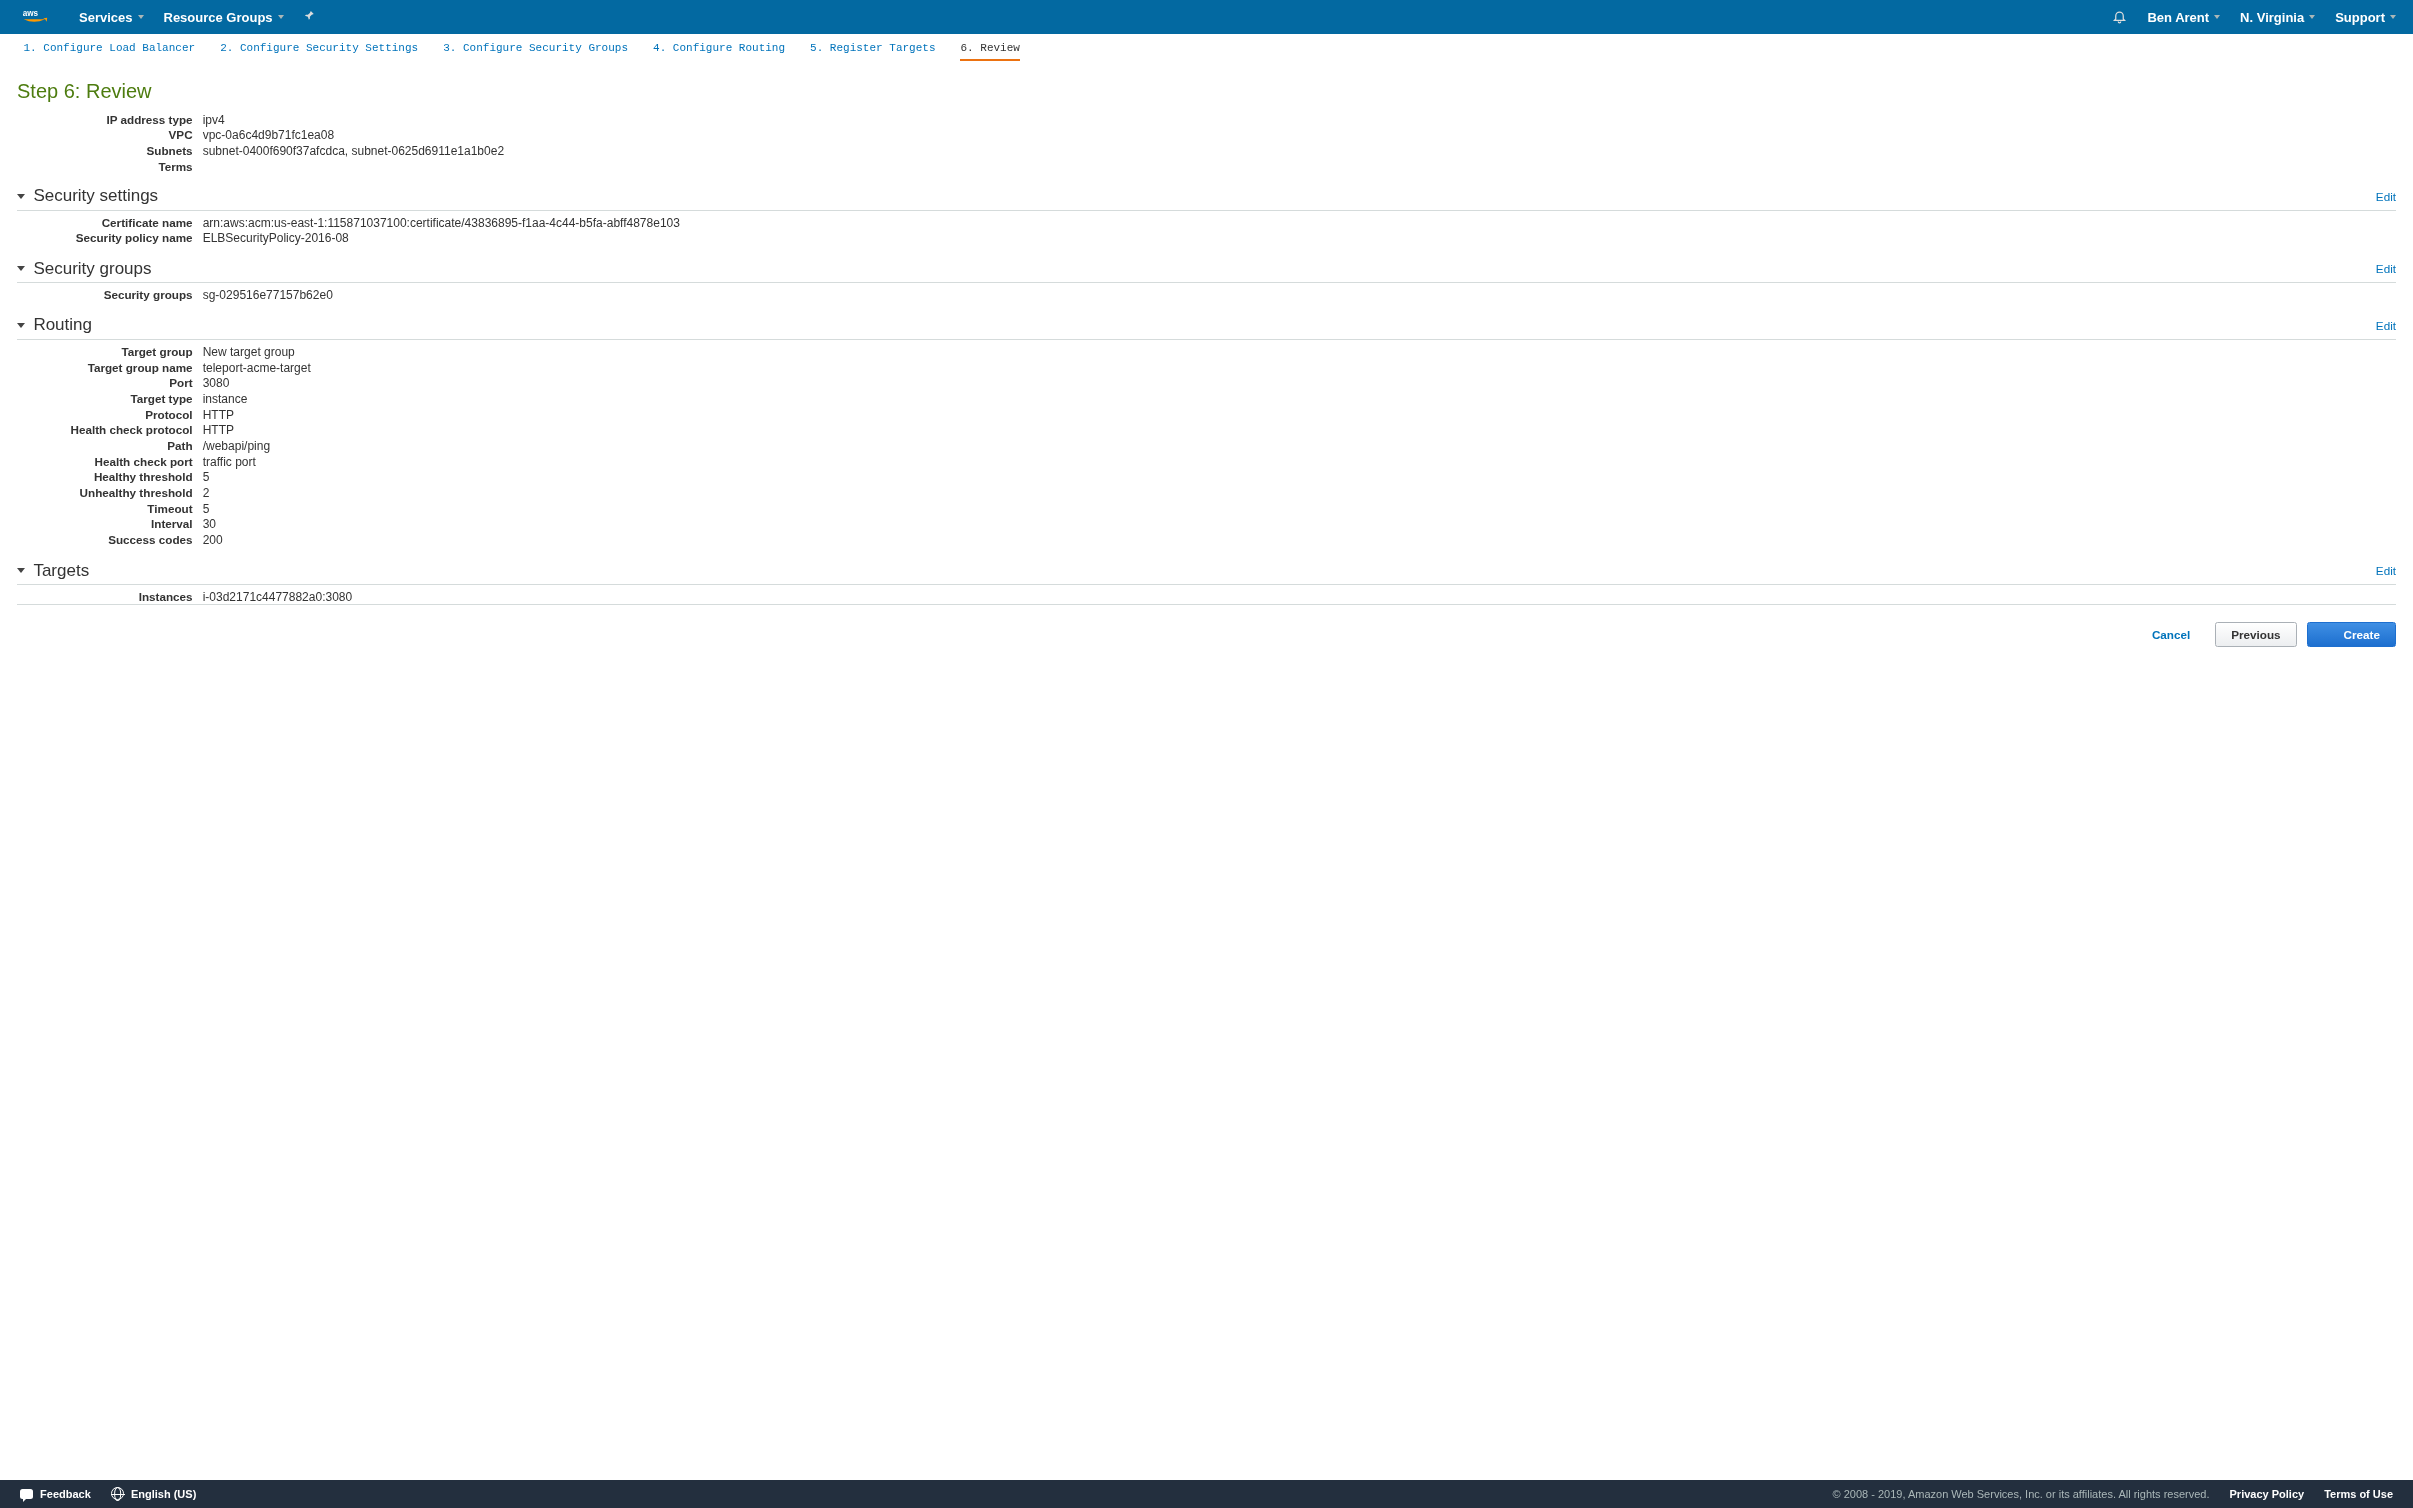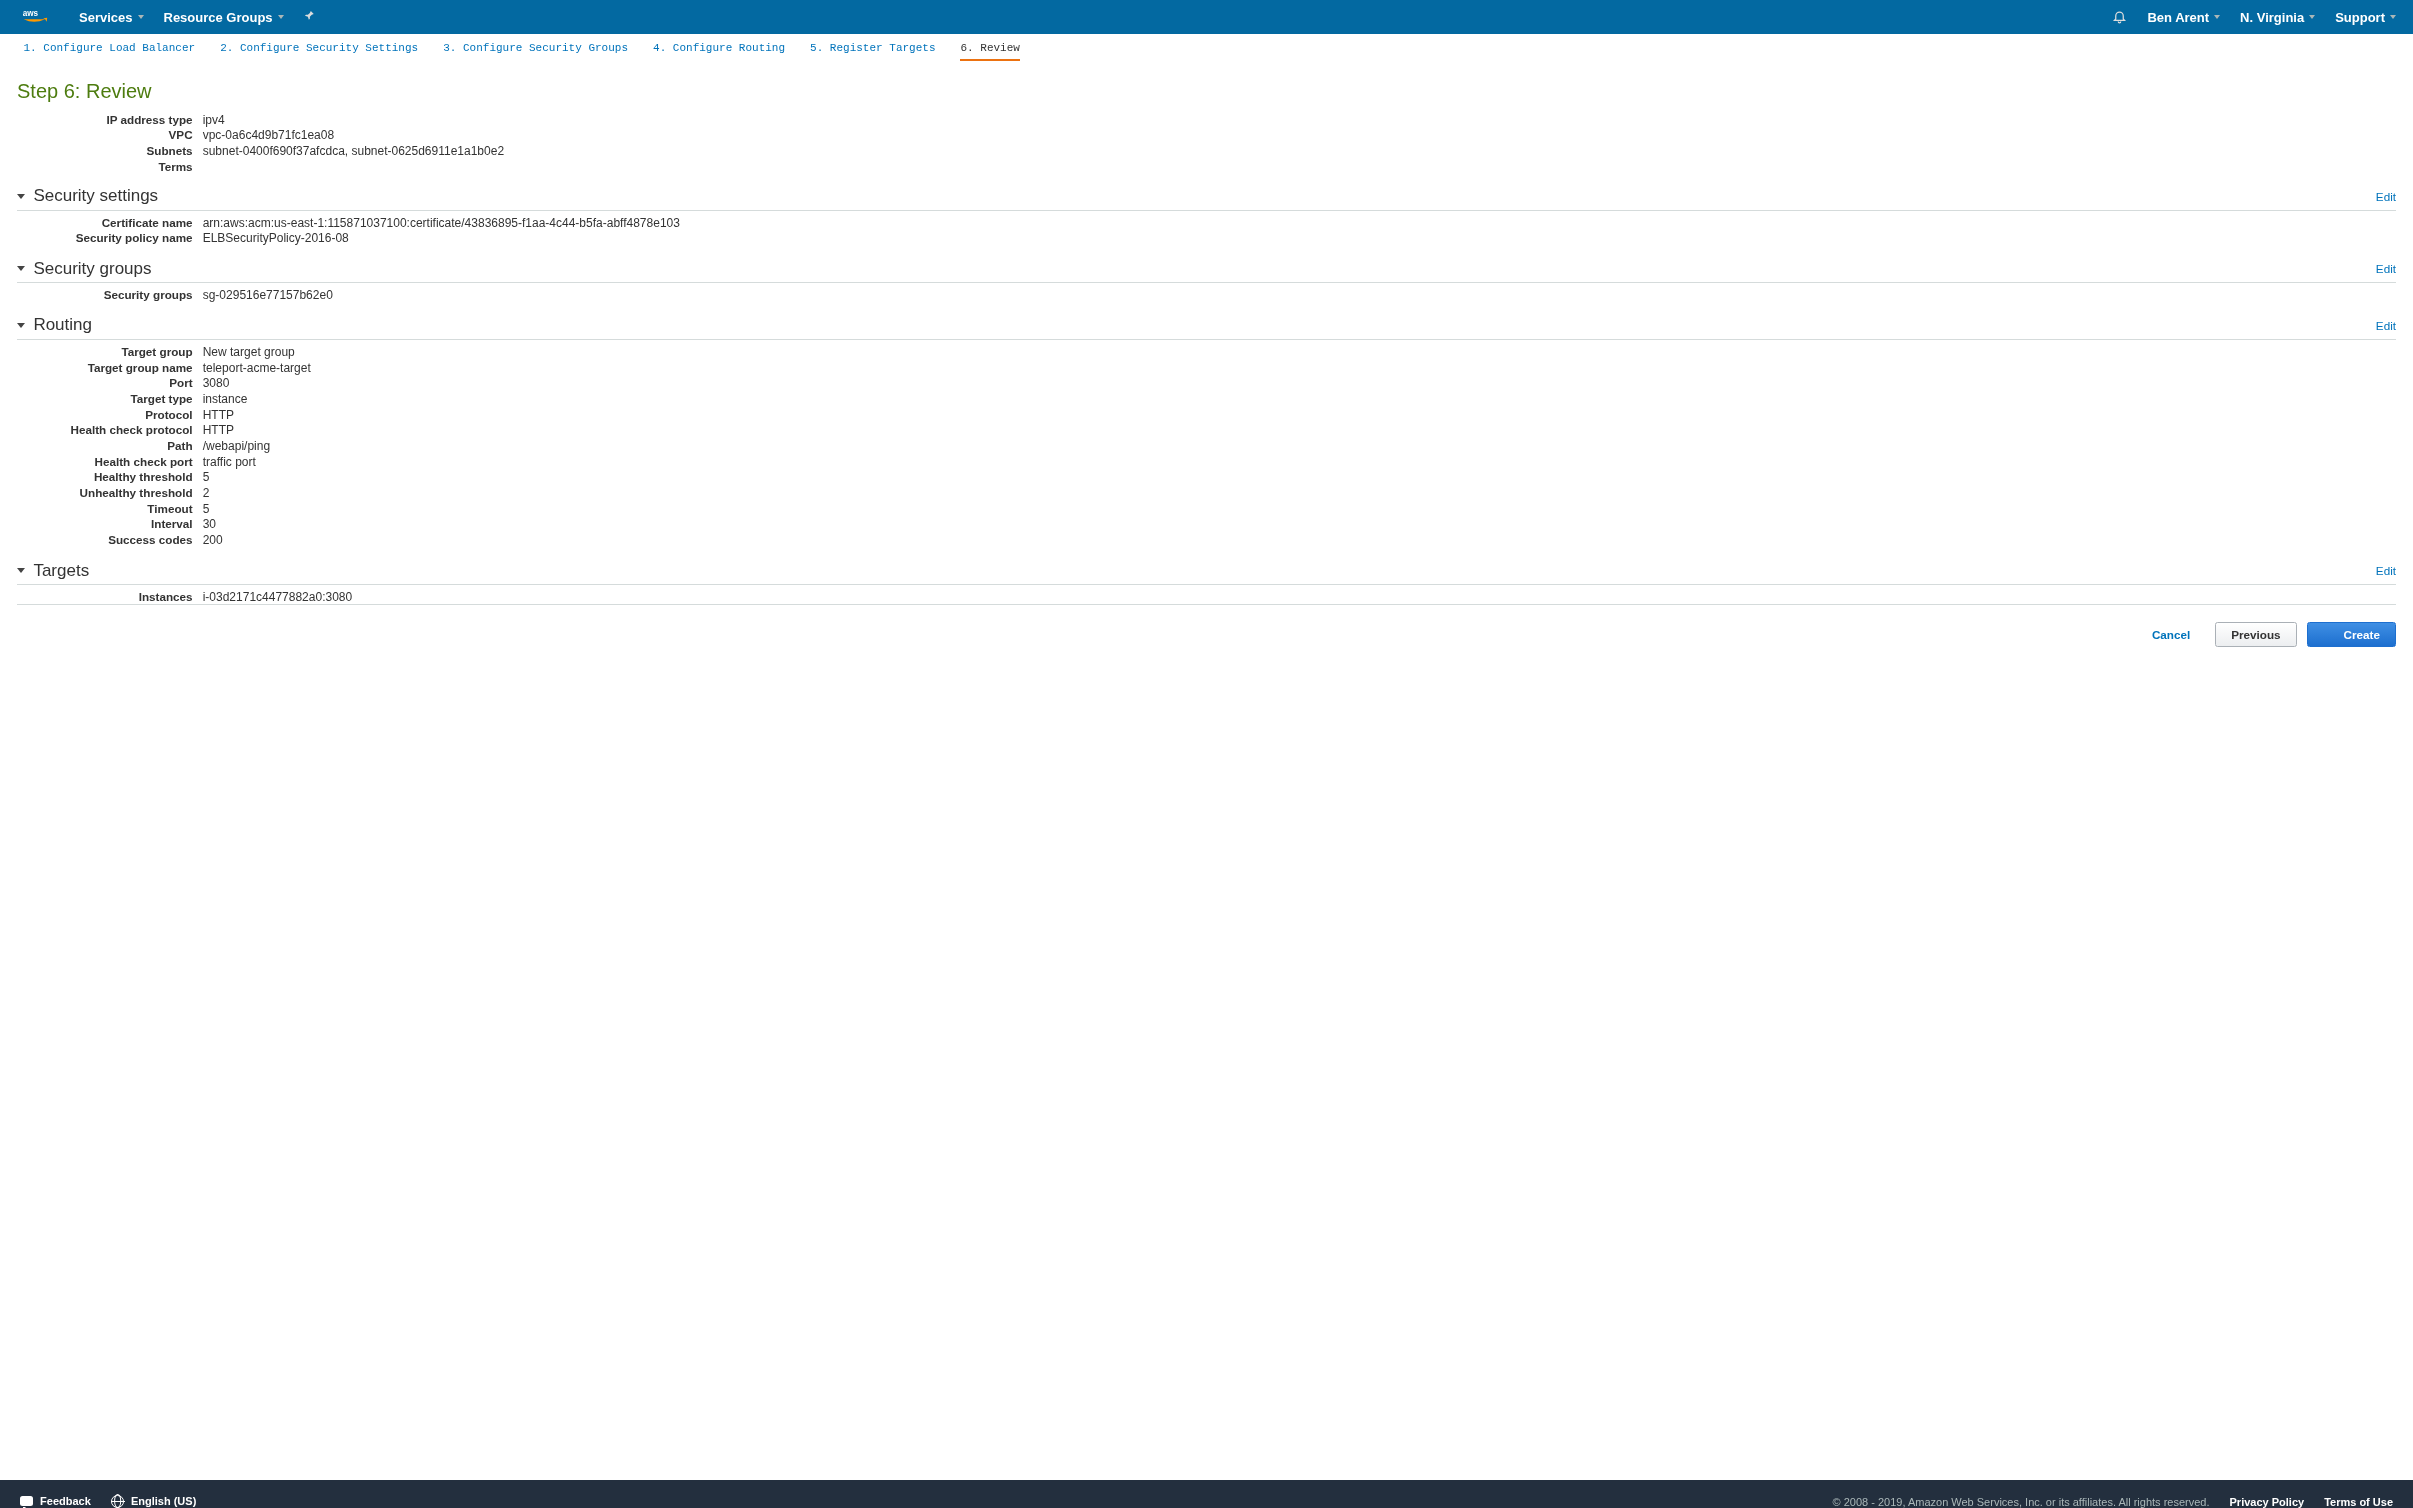--- a/index.html
+++ b/index.html
@@ -153,21 +153,21 @@
       color: #fff;
       padding-left: 36px;
     }
 
     
     .footer {
       background: #232f3e;
       color: #fff;
       height: 28.5px;
       display: flex;
-      align-items: flex-end;
+      align-items: center;
       padding: 0 20px;
       gap: 28px;
       font-size: 11px;
       position: fixed;
       bottom: 0; left: 0; right: 0;
     }
     .footer .left { display: flex; gap: 20px; align-items: center; }
     .footer .right { margin-left: auto; display: flex; gap: 20px; align-items: center; }
     .footer a { color: #fff; text-decoration: none; font-weight: 700; cursor: pointer; }
     .footer .copyright { color: #aab7b8; font-weight: 400; }

